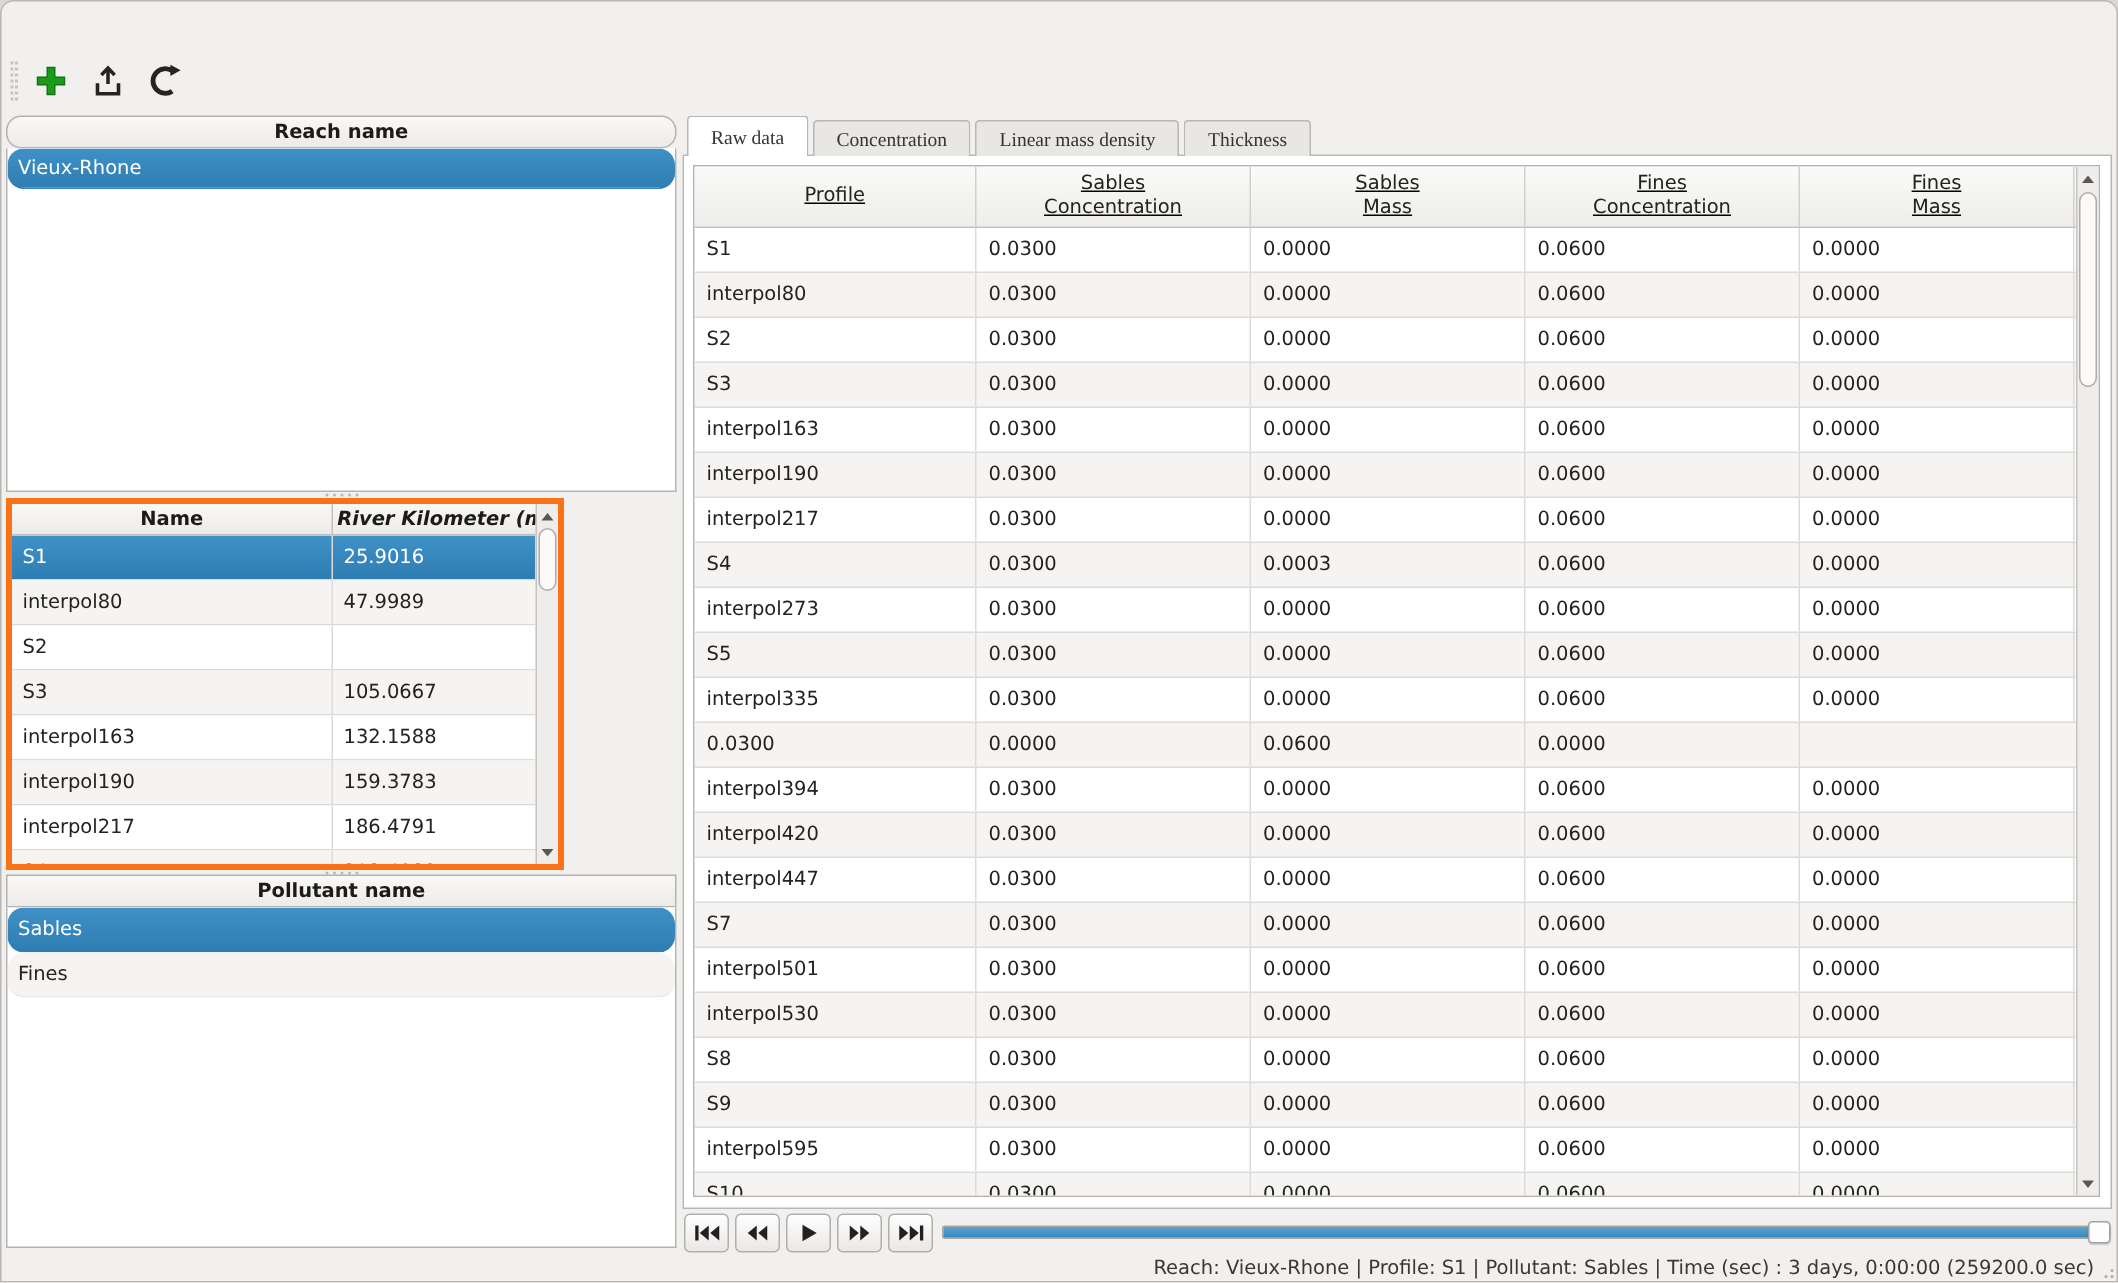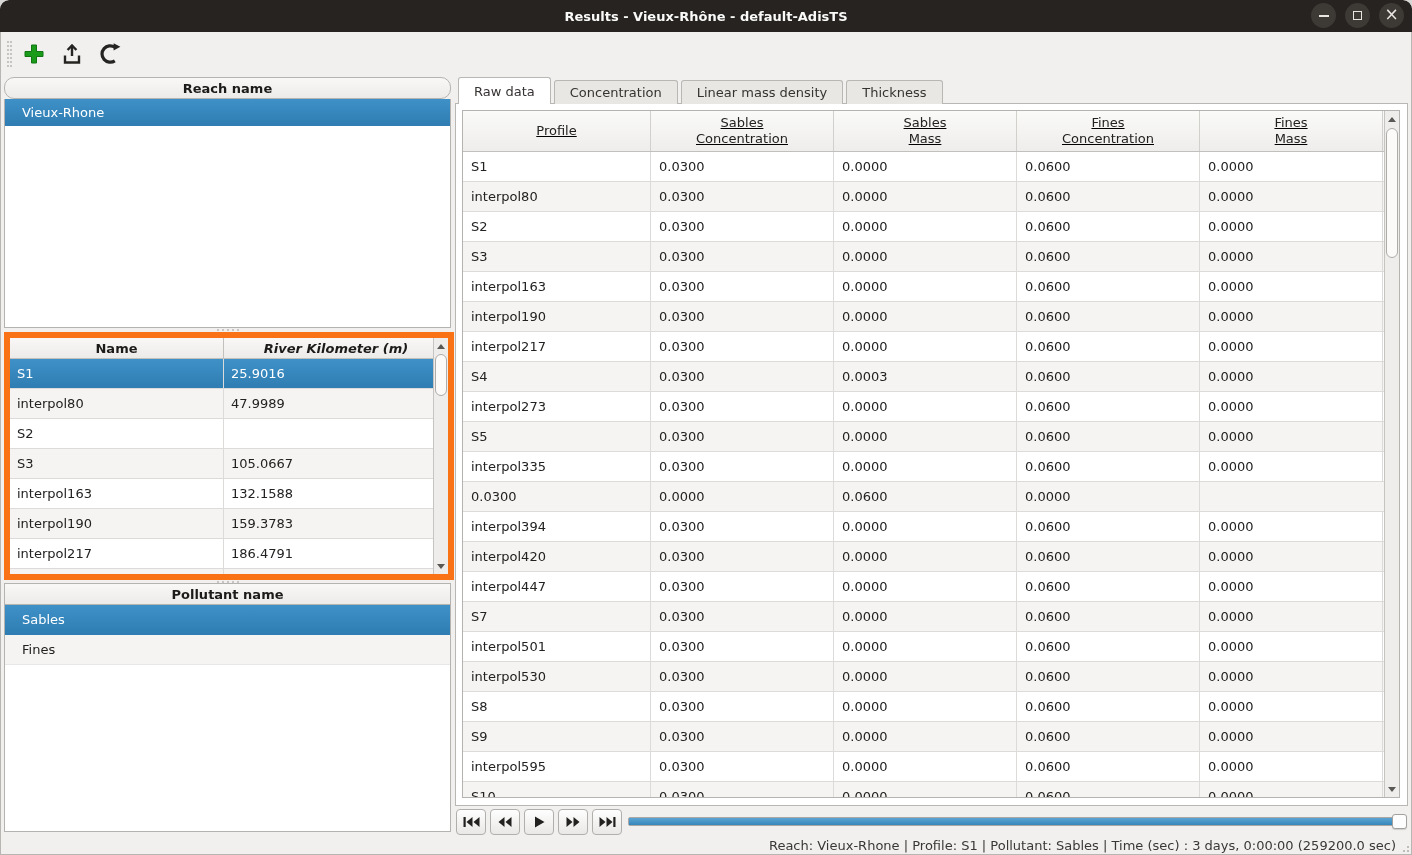--- a/index.html
+++ b/index.html
@@ -26,31 +26,31 @@
 
   
   .panel-header { position:absolute; left:4px; width:447px; height:22px;
       background:linear-gradient(#f9f8f7,#ecebe9); border:1px solid #b5b3b0;
       font-weight:bold; font-size:13px; color:#1c1b1a; display:flex; align-items:center; justify-content:center; }
   .list-box { position:absolute; left:4px; width:447px; background:#fff; border:1px solid #b5b3b0; border-top:none; overflow:hidden; }
   #reach-header { top:77px;border-radius:10px; }
   #reach-list { top:99px; height:229px; }
   #pollutant-header { top:583px; }
   #pollutant-list { top:605px; height:227px; }
-  .list-item { height:30px; line-height:30px; padding-left:17px; font-size:13px; color:#232221; border-bottom:1px solid #e9e7e5; background:#fff; }
+  .list-item { height:30px; line-height:30px; padding-left:7px; font-size:13px; color:#232221; border-bottom:1px solid #e9e7e5; background:#fff;border-radius:11px; }
   #reach-list .list-item { height:27px; line-height:27px; }
   .list-item.stripe { background:#f5f4f2; }
   .list-item.selected { background:linear-gradient(#3e91c8,#2f7db2); color:#fff; border-bottom:1px solid #2f7db2; }
 
   .splitter { position:absolute; left:4px; width:447px; height:4px; display:flex; align-items:center; justify-content:center; }
   .dots { width:2px; height:2px; background:#b9b7b4; border-radius:50%;
           box-shadow:5px 0 0 #b9b7b4, 10px 0 0 #b9b7b4, 15px 0 0 #b9b7b4, 20px 0 0 #b9b7b4; margin-left:-20px; }
 
   
-  .profiles { position:absolute; left:4px; top:332px; width:450px; height:248px; background:#fff; border:6px solid #f97316; }
+  .profiles { position:absolute; left:4px; top:332px; width:372px; height:248px; background:#fff; border:4px solid #f97316; }
   .pheader { display:flex; height:21px; background:linear-gradient(#f9f8f7,#ecebe9); border-bottom:1px solid #c2c0bd; }
   .phcell { font-weight:bold; font-size:13px; color:#1c1b1a; display:flex; align-items:center; justify-content:center; }
   .phcell.name { width:214px; border-right:1px solid #c2c0bd; }
   .phcell.rk { flex:1;font-style:italic; }
   .pbody { position:absolute; left:0; top:21px; right:15px; bottom:0; overflow:hidden; }
   .prow { display:flex; height:30px; border-bottom:1px solid #dddbd9; background:#fff; }
   .prow.stripe { background:#f5f4f2; }
   .prow.selected { background:linear-gradient(#3e91c8,#2f7db2); }
   .prow.selected .pcell { color:#fff; }
   .pcell { font-size:13px; color:#232221; line-height:29px; padding-left:7px; }
@@ -59,21 +59,21 @@
 
   
   .sbar { position:absolute; top:0; right:0; bottom:0; width:15px; background:#efedeb; border-left:1px solid #c6c4c1; }
   .sb-up, .sb-down { position:absolute; left:0; width:14px; height:14px; display:flex; align-items:center; justify-content:center; }
   .sb-up { top:1px; } .sb-down { bottom:1px; }
   .tri-up { width:0; height:0; border-left:4px solid transparent; border-right:4px solid transparent; border-bottom:5px solid #5a5855; }
   .tri-down { width:0; height:0; border-left:4px solid transparent; border-right:4px solid transparent; border-top:5px solid #5a5855; }
   .sb-thumb { position:absolute; left:1px; width:12px; background:#fbfaf9; border:1px solid #aeacaa; border-radius:6px; }
 
   
-  .tabbar { position:absolute; left:458px; top:77px; height:27px; display:flex; align-items:flex-end; z-index:3; }
+  .tabbar { position:absolute; left:458px; top:77px; height:27px; display:flex; align-items:flex-end; z-index:3;font-family:Liberation Serif, serif; }
   .tab { font-size:13px; color:#363432; background:#e9e7e4; border:1px solid #b9b7b4; border-bottom:none;
          padding:0 15px; height:24px; line-height:24px; margin-right:3px; border-radius:3px 3px 0 0; }
   .tab.active { background:#fff; height:27px; line-height:27px; position:relative; z-index:4; }
   .content-frame { position:absolute; left:455px; top:103px; width:953px; height:703px; background:#fff; border:1px solid #b9b7b4; z-index:2; }
 
   
   .grid-frame { position:absolute; left:462px; top:110px; width:938px; height:688px; background:#fff; border:1px solid #b5b3b0; z-index:3; overflow:hidden;text-decoration:underline; }
   .grid-header { display:grid; grid-template-columns:188px 183px 183px 183px 183px; height:41px;
                  background:linear-gradient(#fafaf9,#eeedeb); border-bottom:1px solid #c2c0bd; }
   .gh { font-size:13px; color:#232221; display:flex; align-items:center; justify-content:center; text-align:center;
@@ -101,34 +101,20 @@
   .resize-grip i { position:absolute; width:2px; height:2px; background:#aeacaa; border-radius:50%; }
   .resize-grip i:nth-child(1){ right:0; bottom:0; }
   .resize-grip i:nth-child(2){ right:0; bottom:4px; }
   .resize-grip i:nth-child(3){ right:4px; bottom:0; }
 </style>
 </head>
 <body>
 
 <div class="window">
 
-  <div class="titlebar">
-    <div class="title">Results - Vieux-Rhône - default-AdisTS</div>
-    <div class="winbtns">
-      <div class="wbtn">
-          <span class="glyph-min"></span>
-        </div>
-      <div class="wbtn">
-          <span class="glyph-max"></span>
-        </div>
-      <div class="wbtn">
-          <span class="glyph-close">×</span>
-        </div>
-    </div>
-  </div>
 
   <div class="toolbar">
     <div class="tool-handle"></div>
     <div class="tool-icons">
       <div class="tool-btn">
         <svg width="24" height="24" viewBox="0 0 24 24">
             <path d="M9.5 3h5v6.5H21v5h-6.5V21h-5v-6.5H3v-5h6.5z" fill="#1a9b1a" stroke="#117513" stroke-width="1"></path>
           </svg>
       </div>
       <div class="tool-btn">

